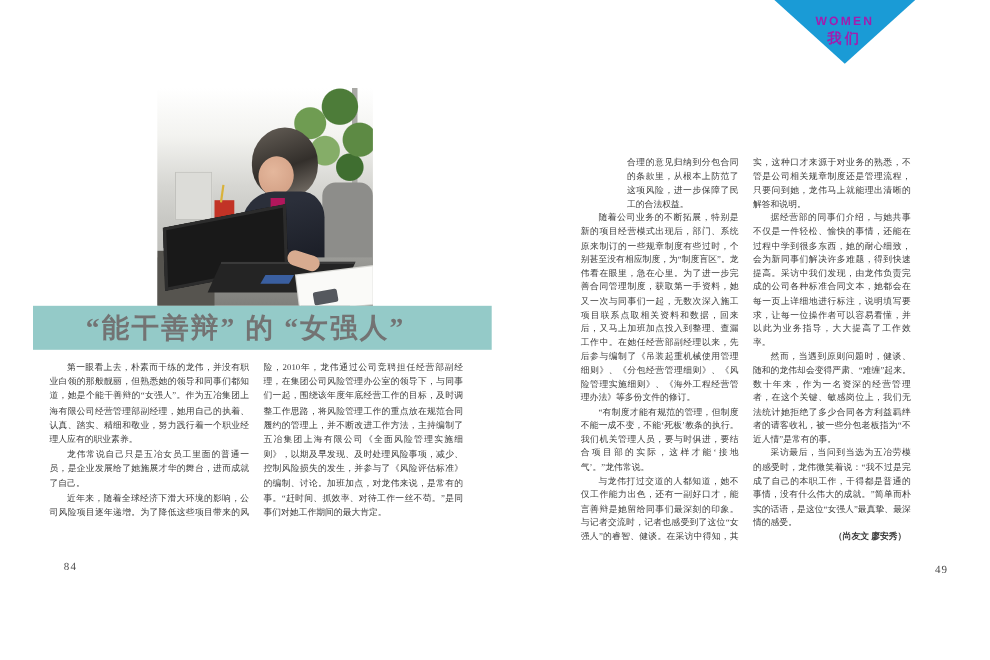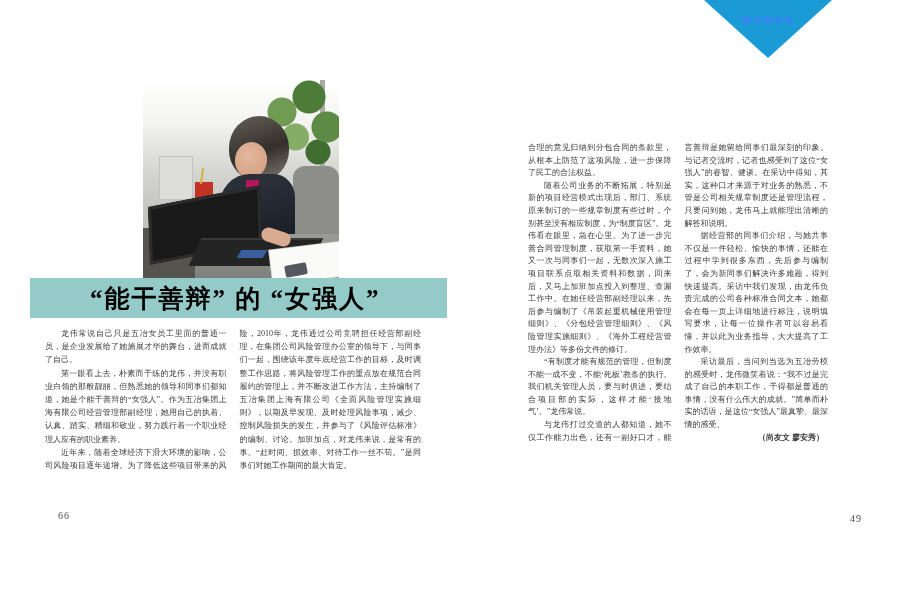--- a/index.html
+++ b/index.html
@@ -14,21 +14,21 @@
     color:var(--text_color);
     overflow:hidden;
   }
   
   .corner-triangle{
     position:absolute;left:704px;top:0;width:0;height:0;
     border-left:64px solid transparent;border-right:64px solid transparent;
     border-top:58px solid var(--accent_blue);
   }
   .corner-label{
-    position:absolute;left:704px;top:0;width:128px;text-align:center;color:#3b82f6;
+    position:absolute;left:704px;top:0;width:128px;text-align:center;color:#a21caf;
   }
   .corner-label .en{
     display:block;margin-top:14px;font-family:"Liberation Sans","DejaVu Sans",sans-serif;
     font-size:11px;letter-spacing:2px;font-weight:bold;
   }
   .corner-label .zh{
     display:block;margin-top:0px;font-size:13px;letter-spacing:3px;font-weight:bold;
   }
   
   .photo{
@@ -69,50 +69,51 @@
   .ph-paper{position:absolute;left:128px;top:166px;width:72px;height:34px;background:#fafaf8;
     box-shadow:0 0 0 1px #d8d8d4;transform:rotate(-7deg);}
   .ph-phone{position:absolute;left:142px;top:184px;width:22px;height:12px;background:#55585e;border-radius:2px;transform:rotate(-10deg);}
   
   .headline-bar{
     position:absolute;left:30px;top:278px;width:417px;height:40px;
     background:var(--headline_bar);
   }
   .headline-text{
     position:absolute;left:30px;top:278px;width:417px;height:40px;line-height:41px;
-    padding-left:60px;box-sizing:border-box;
-    color:#000000;font-weight:bold;font-size:25px;letter-spacing:2px;white-space:nowrap;
+    padding-left:48px;box-sizing:border-box;
+    color:#737373;font-weight:bold;font-size:25px;letter-spacing:2px;white-space:nowrap;
   }
   
   .columns{
     position:absolute;text-align:justify;
     column-count:2;column-gap:13px;
   }
   .columns p{margin:0;text-indent:2em;}
   .left-columns{
     left:45px;top:327px;width:376px;height:240px;
     font-size:8px;line-height:13.2px;
   }
   .right-columns{
     left:528px;top:142px;width:300px;height:424px;
     font-size:8px;line-height:12.6px;
   }
-  .right-columns p:first-child{text-indent:0;}
+  .right-columns p:first-child{text-indent:0;margin-left:42px;}
   .byline{margin-top:8px;text-align:right;font-weight:bold;text-indent:0 !important;padding-right:4px;}
   
   .pagenum{position:absolute;font-size:10px;color:#4a4a4a;letter-spacing:1px;}
   .pagenum.left{left:58px;top:510px;}
   .pagenum.right{left:850px;top:513px;}
 </style>
 </head>
 <body>
 
 <div class="corner-triangle"></div>
 <div class="corner-label">
   <span class="en">WOMEN</span>
+  <span class="zh">我们</span>
 </div>
 
 <div class="photo">
   <div class="ph-frame"></div>
   <div class="ph-plant"></div>
   <div class="ph-shelf"></div>
   <div class="ph-chair"></div>
   <div class="ph-hair"></div>
   <div class="ph-face"></div>
   <div class="ph-blazer"></div>
@@ -126,30 +127,31 @@
   <div class="ph-arm"></div>
   <div class="ph-blue-item"></div>
   <div class="ph-paper"></div>
   <div class="ph-phone"></div>
 </div>
 
 <div class="headline-bar"></div>
 <div class="headline-text">“能干善辩” 的 “女强人”</div>
 
 <div class="columns left-columns" id="left-columns">
+    <p>第一眼看上去，朴素而干练的龙伟，并没有职业白领的那般靓丽，但熟悉她的领导和同事们都知道，她是个能干善辩的“女强人”。作为五冶集团上海有限公司经营管理部副经理，她用自己的执着、认真、踏实、精细和敬业，努力践行着一个职业经理人应有的职业素养。</p>
     <p>龙伟常说自己只是五冶女员工里面的普通一员，是企业发展给了她施展才华的舞台，进而成就了自己。</p>
-    <p>第一眼看上去，朴素而干练的龙伟，并没有职业白领的那般靓丽，但熟悉她的领导和同事们都知道，她是个能干善辩的“女强人”。作为五冶集团上海有限公司经营管理部副经理，她用自己的执着、认真、踏实、精细和敬业，努力践行着一个职业经理人应有的职业素养。</p>
     <p>近年来，随着全球经济下滑大环境的影响，公司风险项目逐年递增。为了降低这些项目带来的风险，2010年，龙伟通过公司竞聘担任经营部副经理，在集团公司风险管理办公室的领导下，与同事们一起，围绕该年度年底经营工作的目标，及时调整工作思路，将风险管理工作的重点放在规范合同履约的管理上，并不断改进工作方法，主持编制了五冶集团上海有限公司《全面风险管理实施细则》，以期及早发现、及时处理风险事项，减少、控制风险损失的发生，并参与了《风险评估标准》的编制、讨论。加班加点，对龙伟来说，是常有的事。“赶时间、抓效率、对待工作一丝不苟。”是同事们对她工作期间的最大肯定。</p>
   </div>
 
-<div class="pagenum left">66</div>
+<div class="pagenum left">84</div>
 
 <div class="columns right-columns" id="right-columns">
     <p>合理的意见归纳到分包合同的条款里，从根本上防范了这项风险，进一步保障了民工的合法权益。</p>
     <p>随着公司业务的不断拓展，特别是新的项目经营模式出现后，部门、系统原来制订的一些规章制度有些过时，个别甚至没有相应制度，为“制度盲区”。龙伟看在眼里，急在心里。为了进一步完善合同管理制度，获取第一手资料，她又一次与同事们一起，无数次深入施工项目联系点取相关资料和数据，回来后，又马上加班加点投入到整理、查漏工作中。在她任经营部副经理以来，先后参与编制了《吊装起重机械使用管理细则》、《分包经营管理细则》、《风险管理实施细则》、《海外工程经营管理办法》等多份文件的修订。</p>
     <p>“有制度才能有规范的管理，但制度不能一成不变，不能‘死板’教条的执行。我们机关管理人员，要与时俱进，要结合项目部的实际，这样才能‘接地气’。”龙伟常说。</p>
     <p>与龙伟打过交道的人都知道，她不仅工作能力出色，还有一副好口才，能言善辩是她留给同事们最深刻的印象。与记者交流时，记者也感受到了这位“女强人”的睿智、健谈。在采访中得知，其实，这种口才来源于对业务的熟悉，不管是公司相关规章制度还是管理流程，只要问到她，龙伟马上就能理出清晰的解答和说明。</p>
-    <p>据经营部的同事们介绍，与她共事不仅是一件轻松、愉快的事情，还能在过程中学到很多东西，先后参与编制了，会为新同事们解决许多难题，得到快速提高。采访中我们发现，由龙伟负责完成的公司各种标准合同文本，她都会在每一页上详细地进行标注，说明填写要求，让每一位操作者可以容易看懂，并以此为业务指导，大大提高了工作效率。</p>
+    <p>据经营部的同事们介绍，与她共事不仅是一件轻松、愉快的事情，还能在过程中学到很多东西，她的耐心细致，会为新同事们解决许多难题，得到快速提高。采访中我们发现，由龙伟负责完成的公司各种标准合同文本，她都会在每一页上详细地进行标注，说明填写要求，让每一位操作者可以容易看懂，并以此为业务指导，大大提高了工作效率。</p>
+    <p>然而，当遇到原则问题时，健谈、随和的龙伟却会变得严肃、“难缠”起来。数十年来，作为一名资深的经营管理者，在这个关键、敏感岗位上，我们无法统计她拒绝了多少合同各方利益羁绊者的请客收礼，被一些分包老板指为“不近人情”是常有的事。</p>
     <p>采访最后，当问到当选为五冶劳模的感受时，龙伟微笑着说：“我不过是完成了自己的本职工作，干得都是普通的事情，没有什么伟大的成就。”简单而朴实的话语，是这位“女强人”最真挚、最深情的感受。</p>
     <p class="byline">（尚友文 廖安秀）</p>
   </div>
 
 <div class="pagenum right">49</div>
 
 </body></html>

